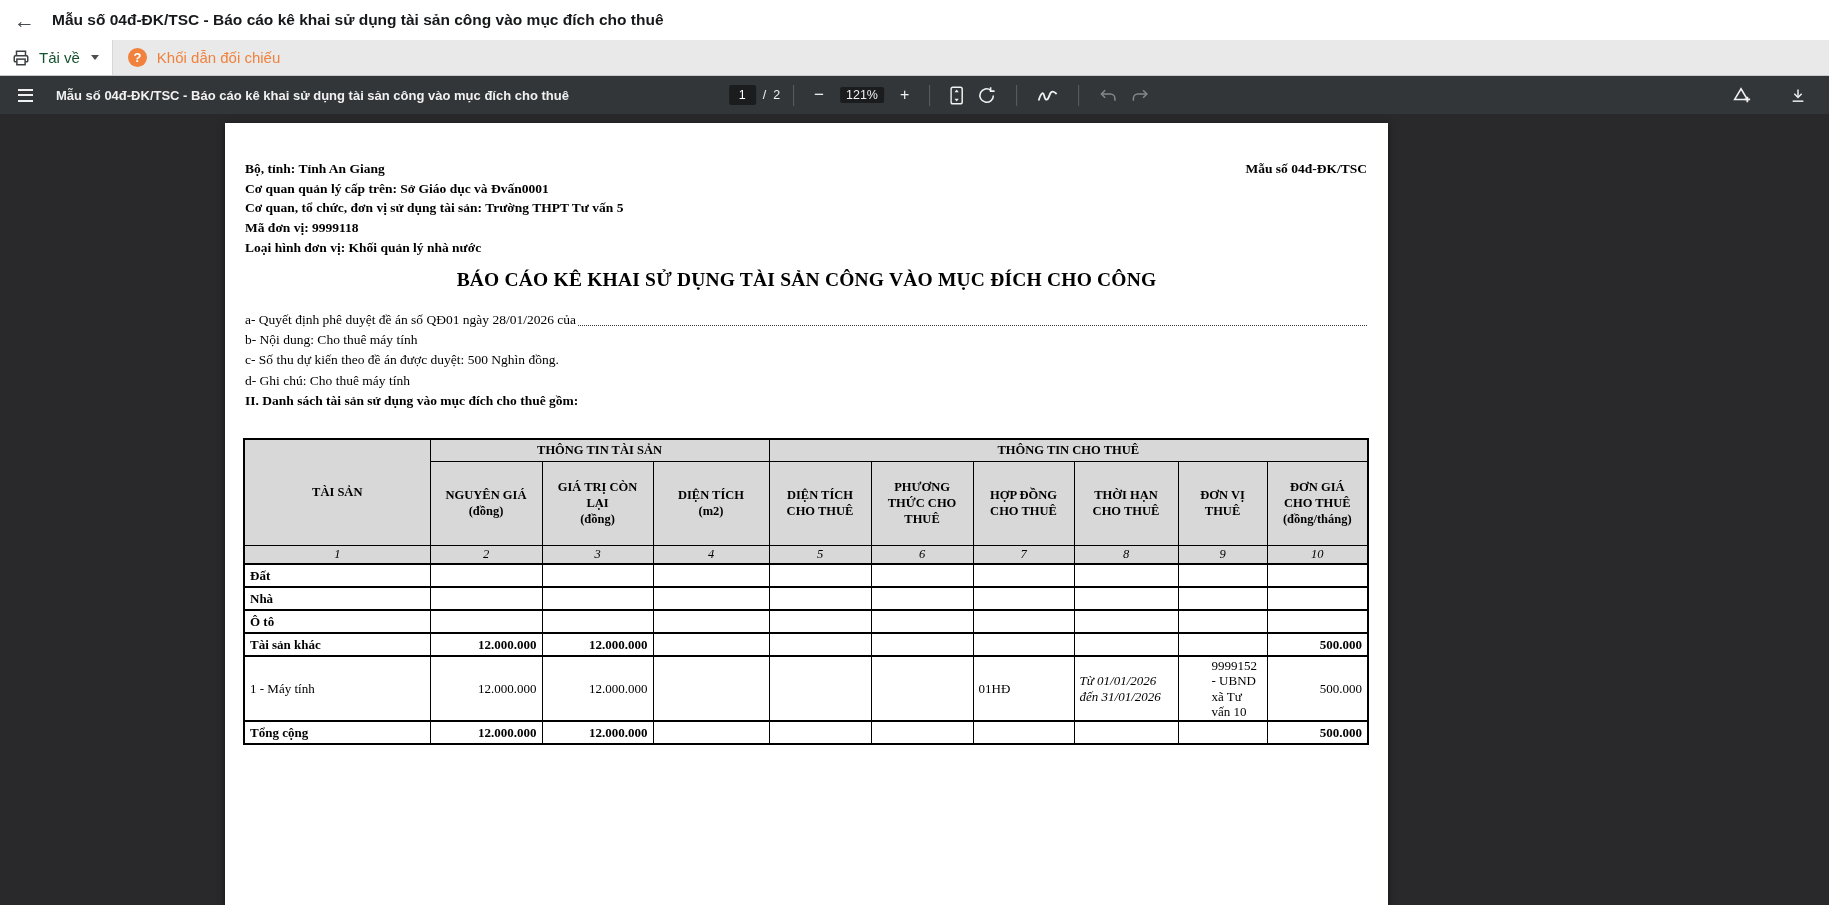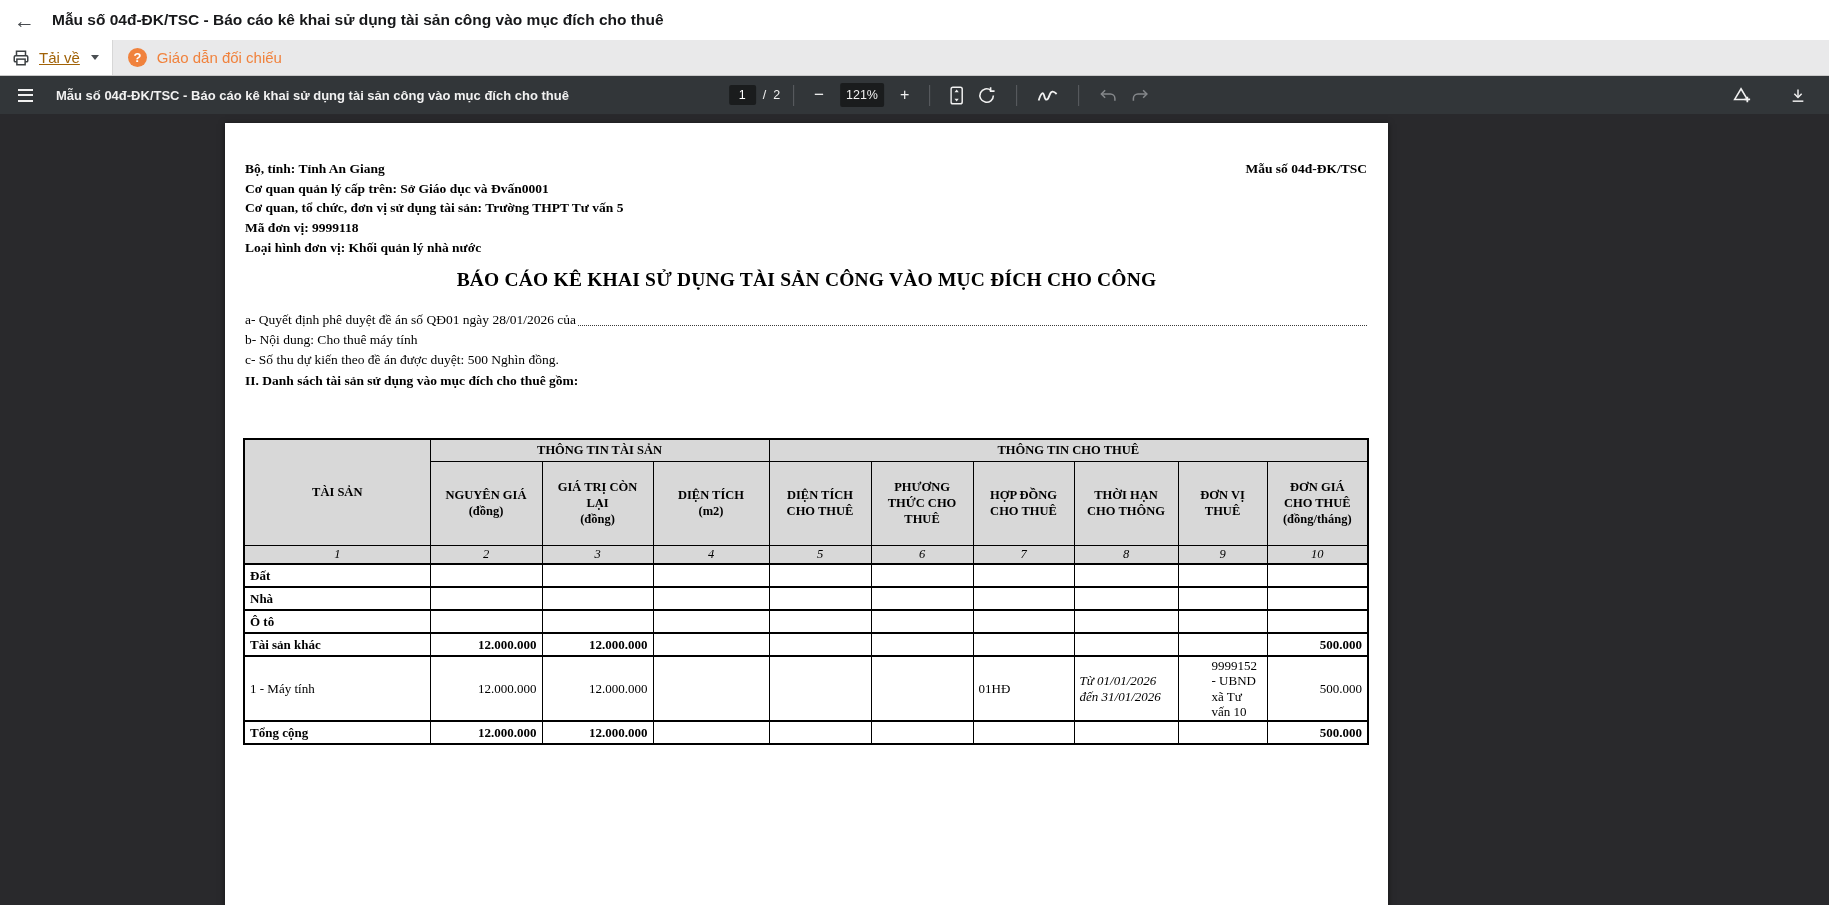--- a/index.html
+++ b/index.html
@@ -30,21 +30,21 @@
   .pagebox { min-width:27px; height:20px; background:rgba(0,0,0,.48); border-radius:2px; color:#fff; font-size:12.5px;
              display:flex; align-items:center; justify-content:center; padding:0 4px; }
   .slash { font-size:12.5px; margin:0 7px; }
   .totpages { font-size:12.5px; }
   .vdiv { width:1px; height:21px; background:#5c6063; margin:0 13px; }
   .tbtn { background:none; border:none; color:#f1f1f1; cursor:pointer; display:flex; align-items:center; justify-content:center;
           padding:4px 7px; font-family:inherit; }
   .zoomtxt { font-size:12.5px; }
   .minus { font-size:17px; line-height:0.8; }
   .plus { font-size:16px; line-height:0.8; }
-  .zoombox { min-width:44px; height:24px; background:rgba(0,0,0,.48); border-radius:2px; display:flex; align-items:center;
+  .zoombox { min-width:44px; height:16px; background:rgba(0,0,0,.48); border-radius:2px; display:flex; align-items:center;
              justify-content:center; margin:0 9px; }
   .right-icons { position:absolute; right:16px; display:flex; align-items:center; gap:25px; }
 
   
   .viewer { height:791px; background:#29292c; position:relative; overflow:hidden; }
   .page { position:absolute; left:225px; top:9px; width:1163px; height:920px; background:#fff;
           box-shadow:0 1px 6px rgba(0,0,0,.55); font-family:"Liberation Serif", serif; color:#000; }
 
   .meta-block { position:absolute; left:20px; top:36px; font-size:13.5px; font-weight:bold; line-height:19.7px; white-space:nowrap; }
   .form-code { position:absolute; right:21px; top:38px; font-size:13.5px; font-weight:bold; }
@@ -78,26 +78,26 @@
 
 <div class="actionbar">
   <div class="dl-seg">
     <span style="display:flex;">
       <svg width="18" height="18" viewBox="0 0 24 24" fill="none" stroke="#3c4043" stroke-width="2">
         <path d="M6 9V3h12v6"></path>
           <rect x="3" y="9" width="18" height="8" rx="1.5"></rect>
         <rect x="6.5" y="13.5" width="11" height="7.5" fill="#fff"></rect>
       </svg>
     </span>
-    <span class="dl-label" style="color:#a16207;text-decoration:underline;">Tải về</span>
+    <span class="dl-label" style="color:#14532d;">Tải về</span>
     <span class="caret"></span>
   </div>
   <div class="help">
     <span class="help-badge" style="background:#f0823d;">?</span>
-    <span class="help-label" style="color:#f0823d;">Giáo dẫn đối chiếu</span>
+    <span class="help-label" style="color:#f0823d;">Khối dẫn đối chiếu</span>
   </div>
 </div>
 
 <div class="pdfbar">
   <div class="ham">
       <span></span>
       <span></span>
       <span></span>
     </div>
   <span class="pdf-title">Mẫu số 04đ-ĐK/TSC - Báo cáo kê khai sử dụng tài sản công vào mục đích cho thuê</span>
@@ -192,20 +192,21 @@
 
     <div class="doc-title">BÁO CÁO KÊ KHAI SỬ DỤNG TÀI SẢN CÔNG VÀO MỤC ĐÍCH CHO CÔNG</div>
 
     <div class="sec">
       <div class="line-a">
         <span>a- Quyết định phê duyệt đề án số QĐ01 ngày 28/01/2026 của</span>
         <span class="dots"></span>
       </div>
       <div>b- Nội dung: Cho thuê máy tính</div>
       <div>c- Số thu dự kiến theo đề án được duyệt: 500 Nghìn đồng.</div>
+      <div>d- Ghi chú: Cho thuê máy tính</div>
       <div class="b">II. Danh sách tài sản sử dụng vào mục đích cho thuê gồm:</div>
     </div>
 
     <table class="asset-table">
       <colgroup>
           <col style="width: 186px;">
           <col style="width: 112px;">
           <col style="width: 111px;">
           <col style="width: 116px;">
           <col style="width: 102px;">
@@ -230,21 +231,21 @@
             <th>DIỆN TÍCH
 (m2)</th>
             <th>DIỆN TÍCH
 CHO THUÊ</th>
             <th>PHƯƠNG
 THỨC CHO
 THUÊ</th>
             <th>HỢP ĐỒNG
 CHO THUÊ</th>
             <th>THỜI HẠN
-CHO THÔNG</th>
+CHO THUÊ</th>
             <th>ĐƠN VỊ
 THUÊ</th>
             <th>ĐƠN GIÁ
 CHO THUÊ
 (đồng/tháng)</th>
           </tr>
         <tr class="numbers">
             <td>1</td>
             <td>2</td>
             <td>3</td>

